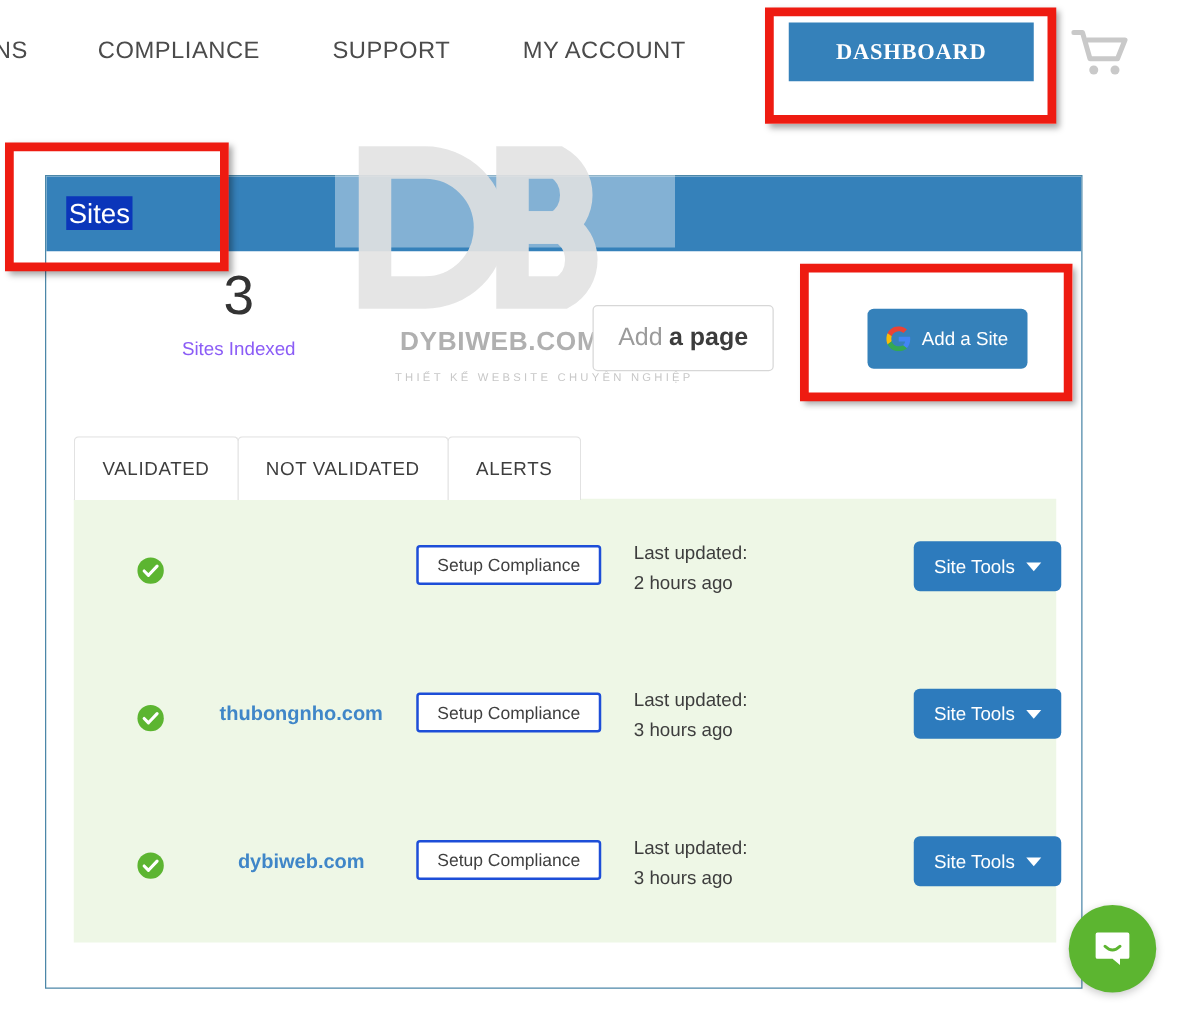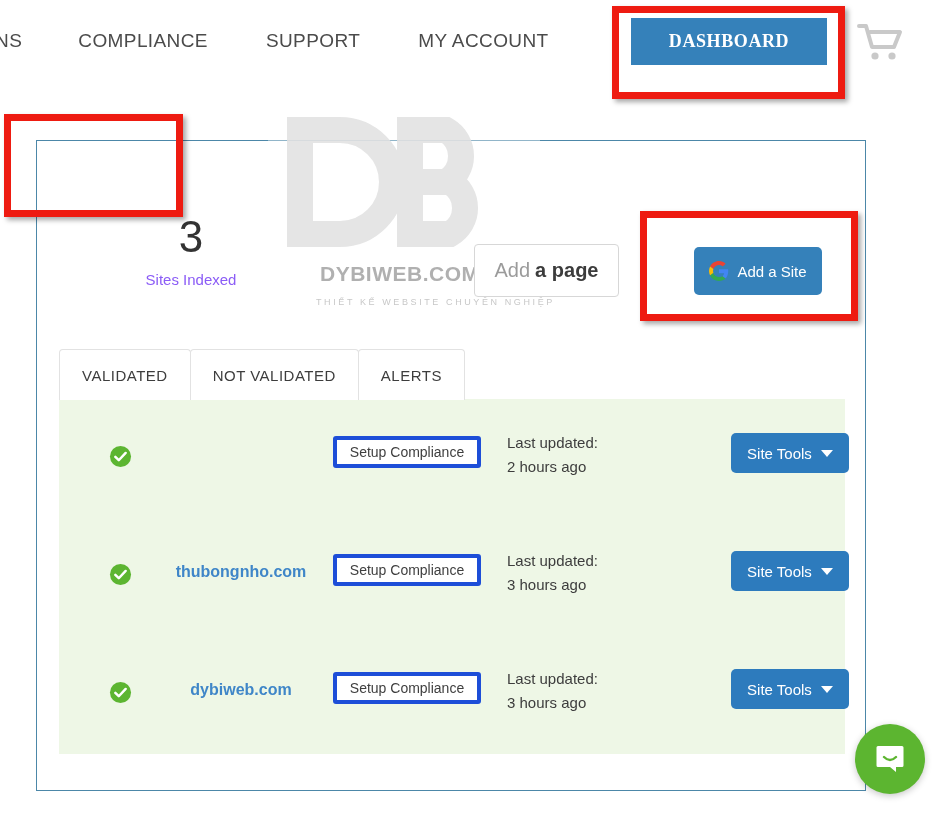--- a/index.html
+++ b/index.html
@@ -222,21 +222,21 @@
     white-space: nowrap;
     overflow: hidden;
     cursor: pointer;
     font-family: "Liberation Sans", sans-serif;
   }
   .setup-btn {
     position: absolute;
     left: 274px; top: 37px;
     width: 148px; height: 32px;
     background: #ffffff;
-    border: 4px solid #1d4ed8;
+    border: 2px solid #1d4ed8;
     border-radius: 3px;
     font-size: 14px;
     color: #3f3f3f;
     display: flex;
     align-items: center;
     justify-content: center;
     cursor: pointer;
     font-family: "Liberation Sans", sans-serif;
   }
   .updated {
@@ -344,20 +344,23 @@
     <svg width="48" height="44" viewBox="0 0 48 44" aria-hidden="true">
       <path d="M2 6 h7 l6 21 h22 l6 -15 h-30" fill="none" stroke="#c9c9c9" stroke-width="4" stroke-linecap="round" stroke-linejoin="round"></path>
       <circle cx="18" cy="36" r="3.6" fill="#c9c9c9"></circle>
       <circle cx="35" cy="36" r="3.6" fill="#c9c9c9"></circle>
     </svg>
   </div>
 </div>
 
 <div class="panel">
 
+  <div class="panel-header">
+    <span class="panel-title">Sites</span>
+  </div>
 
   <div class="stats-row">
     <div class="stat-block">
       <div class="stat-number">3</div>
       <div class="stat-label">Sites Indexed</div>
     </div>
   </div>
 
   <button class="add-page-btn">
     <span class="lite">Add</span>

